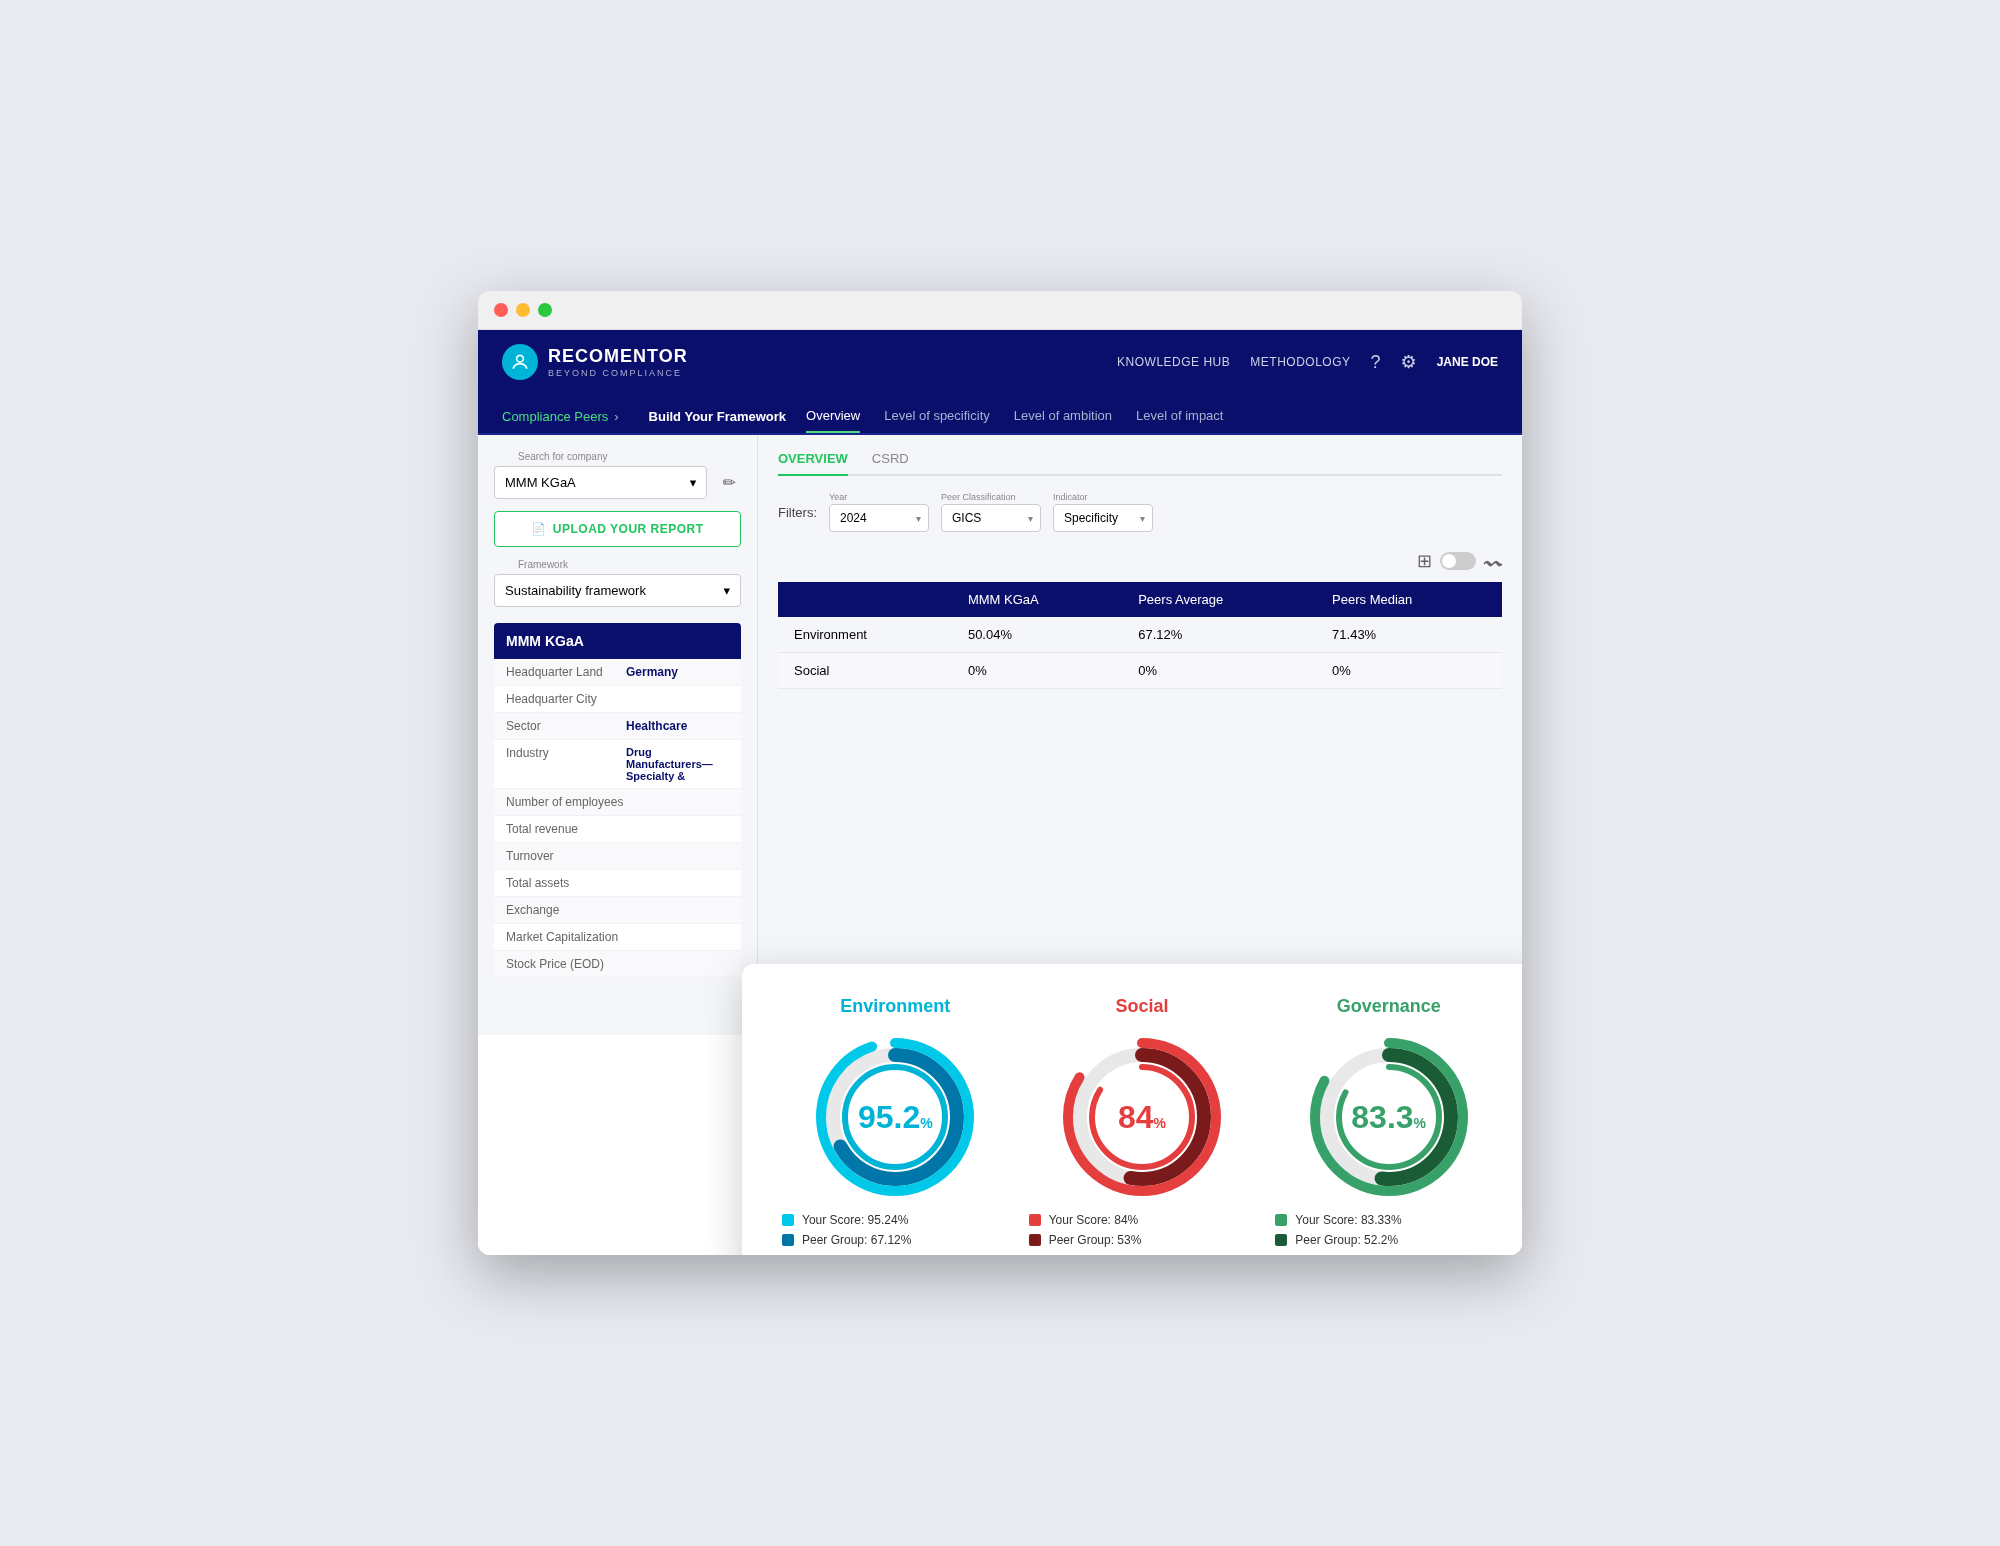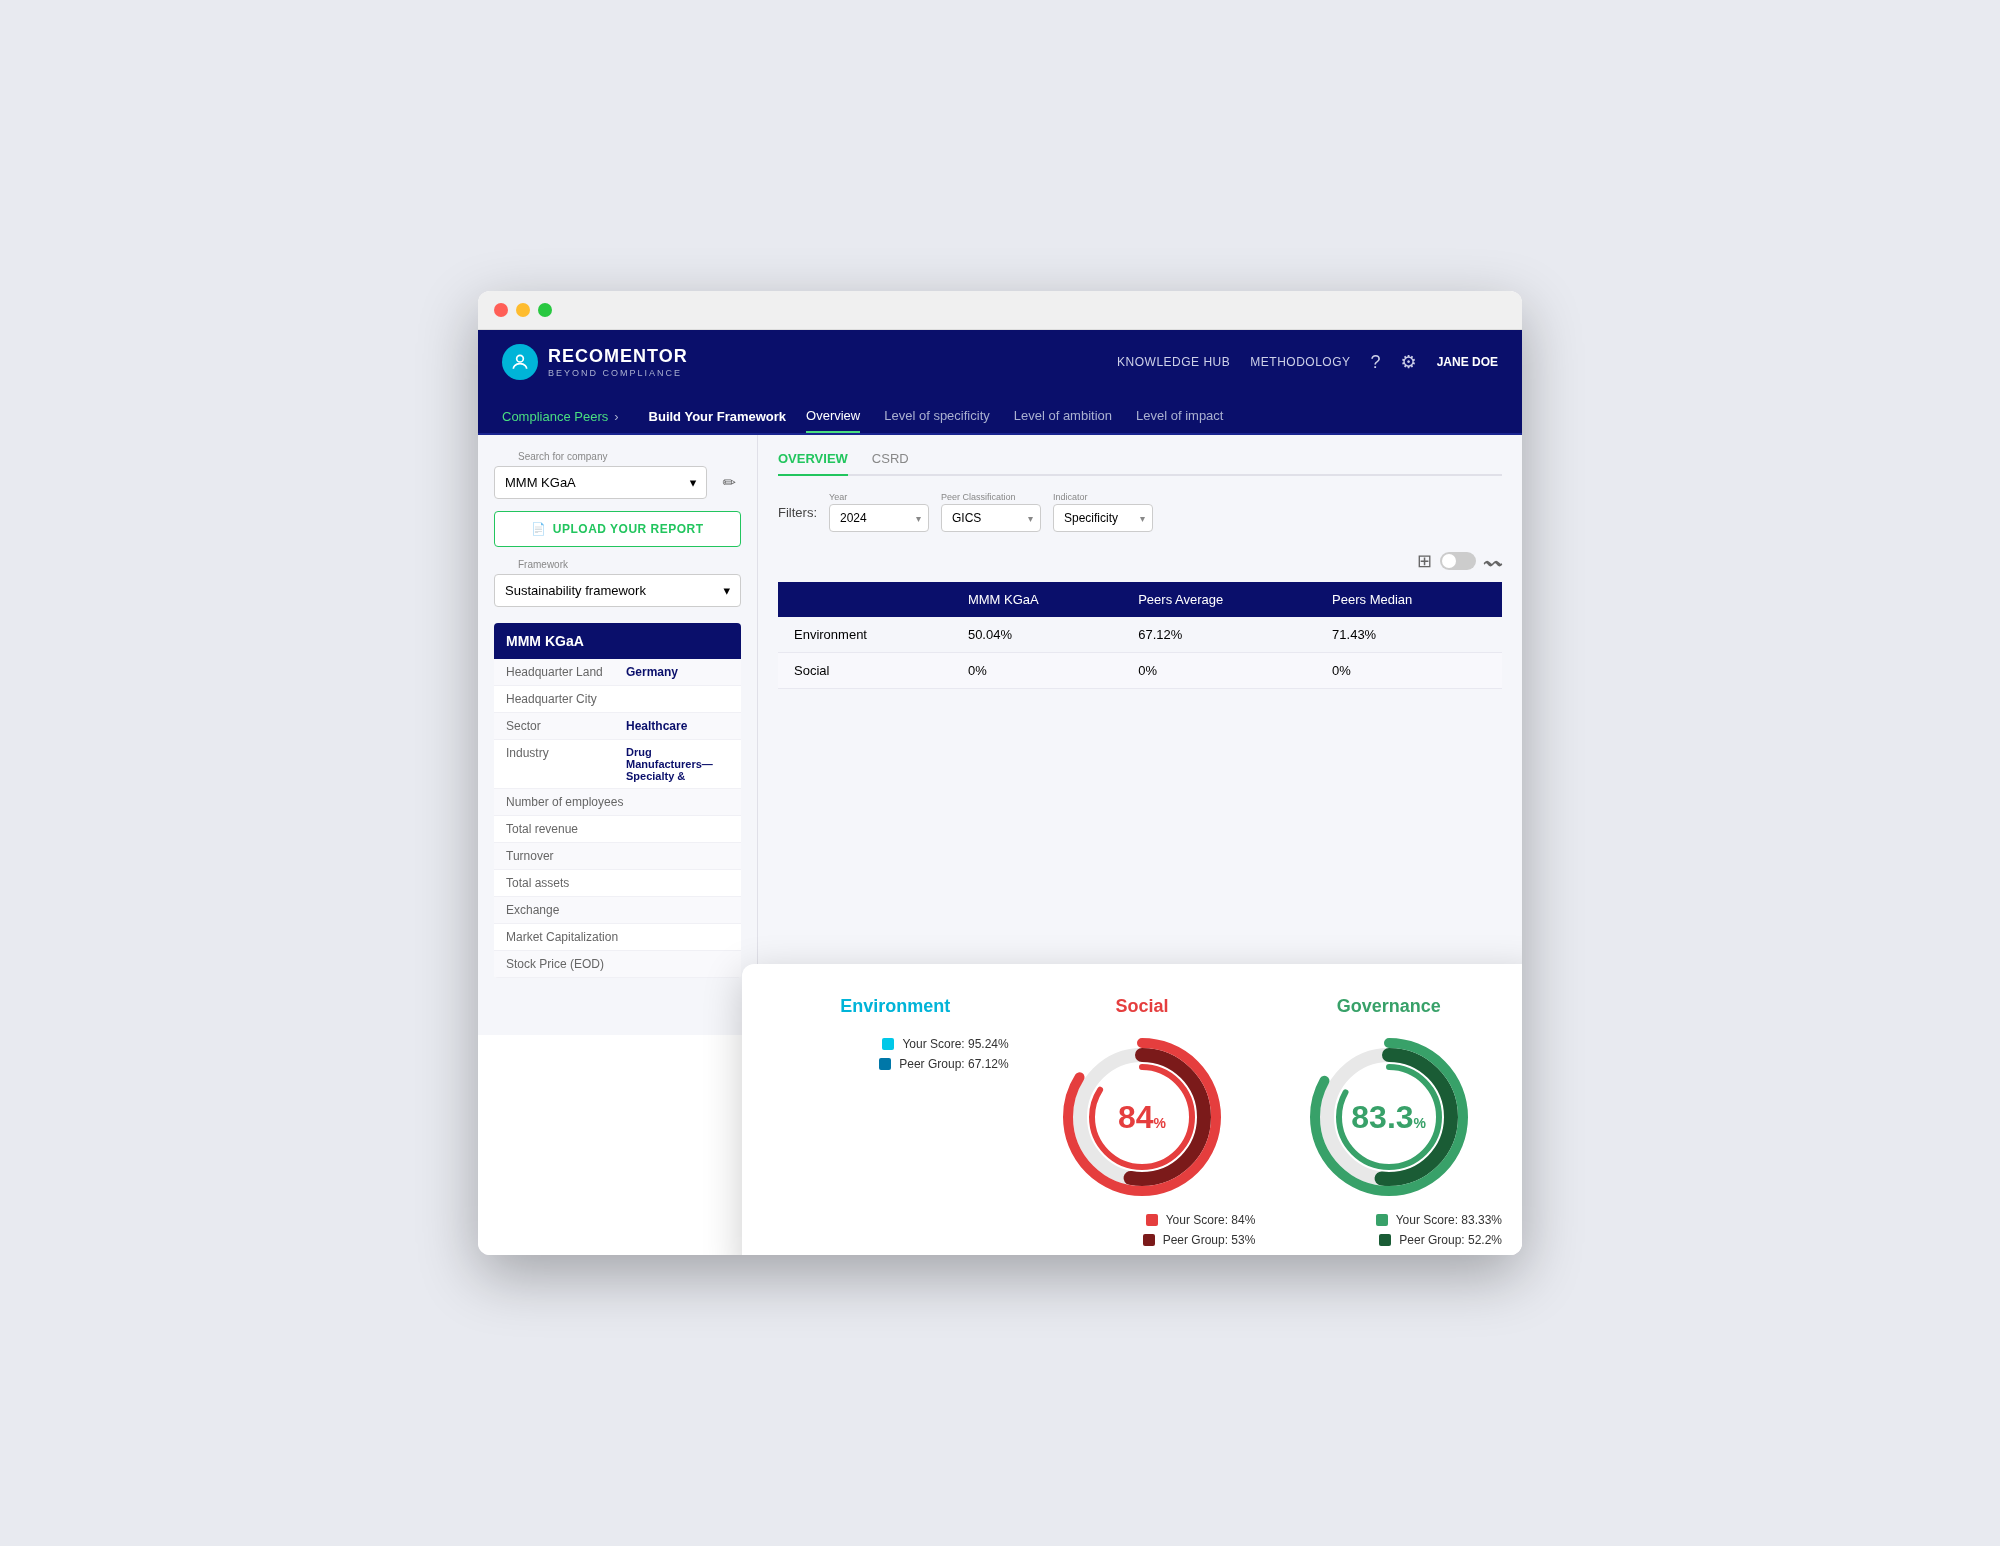--- a/index.html
+++ b/index.html
@@ -483,21 +483,20 @@
       gap: 6px;
       width: 100%;
     }
 
     .legend-item {
       display: flex;
       align-items: center;
       gap: 8px;
       font-size: 12px;
       color: #333;
-      justify-content: flex-end;
     }
 
     .legend-dot {
       width: 12px;
       height: 12px;
       border-radius: 2px;
       flex-shrink: 0;
     }
 
     
@@ -723,20 +722,35 @@
             </table>
           </div>
         </div>
       </div>
 
       <div class="charts-card">
         <div class="charts-container">
 
           <div class="chart-item">
             <div class="chart-title env-color">Environment</div>
+            <div class="donut-wrap">
+              <svg class="donut-svg" viewBox="0 0 160 160">
+
+                <circle cx="80" cy="80" r="62" fill="none" stroke="#e8e8e8" stroke-width="14"></circle>
+
+                <circle cx="80" cy="80" r="62" fill="none" stroke="#0077a8" stroke-width="14" stroke-dasharray="261 128" stroke-linecap="round"></circle>
+
+                <circle cx="80" cy="80" r="74" fill="none" stroke="#00c8e8" stroke-width="10" stroke-dasharray="441 46" stroke-linecap="round"></circle>
+
+                <circle cx="80" cy="80" r="50" fill="none" stroke="#00b4d8" stroke-width="6" stroke-dasharray="441 46" stroke-linecap="round"></circle>
+              </svg>
+              <div class="donut-center">
+                <span class="donut-value env-color">95.2</span><span class="donut-pct env-color">%</span>
+              </div>
+            </div>
             <div class="legend">
               <div class="legend-item">
                 <div class="legend-dot" style="background:#00c8e8;"></div>
                 <span>Your Score: 95.24%</span>
               </div>
               <div class="legend-item">
                 <div class="legend-dot" style="background:#0077a8;"></div>
                 <span>Peer Group: 67.12%</span>
               </div>
             </div>

